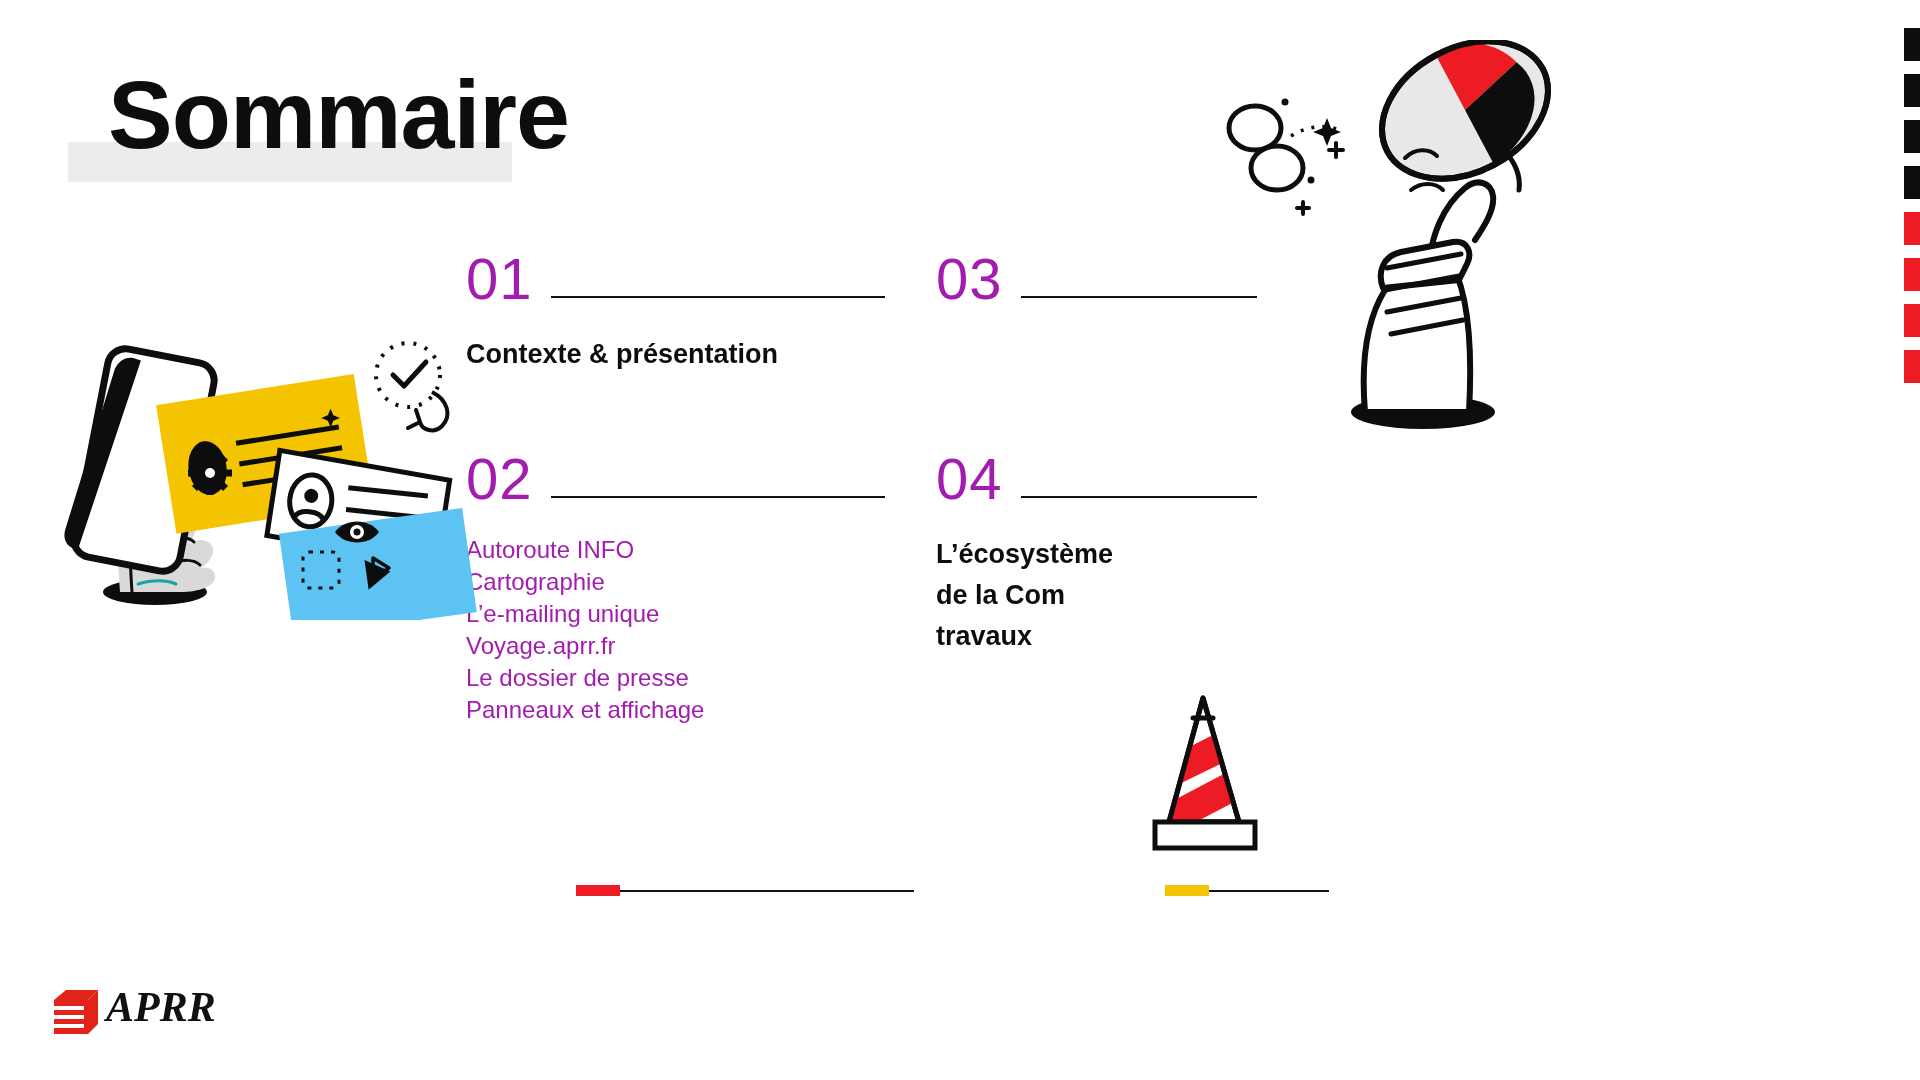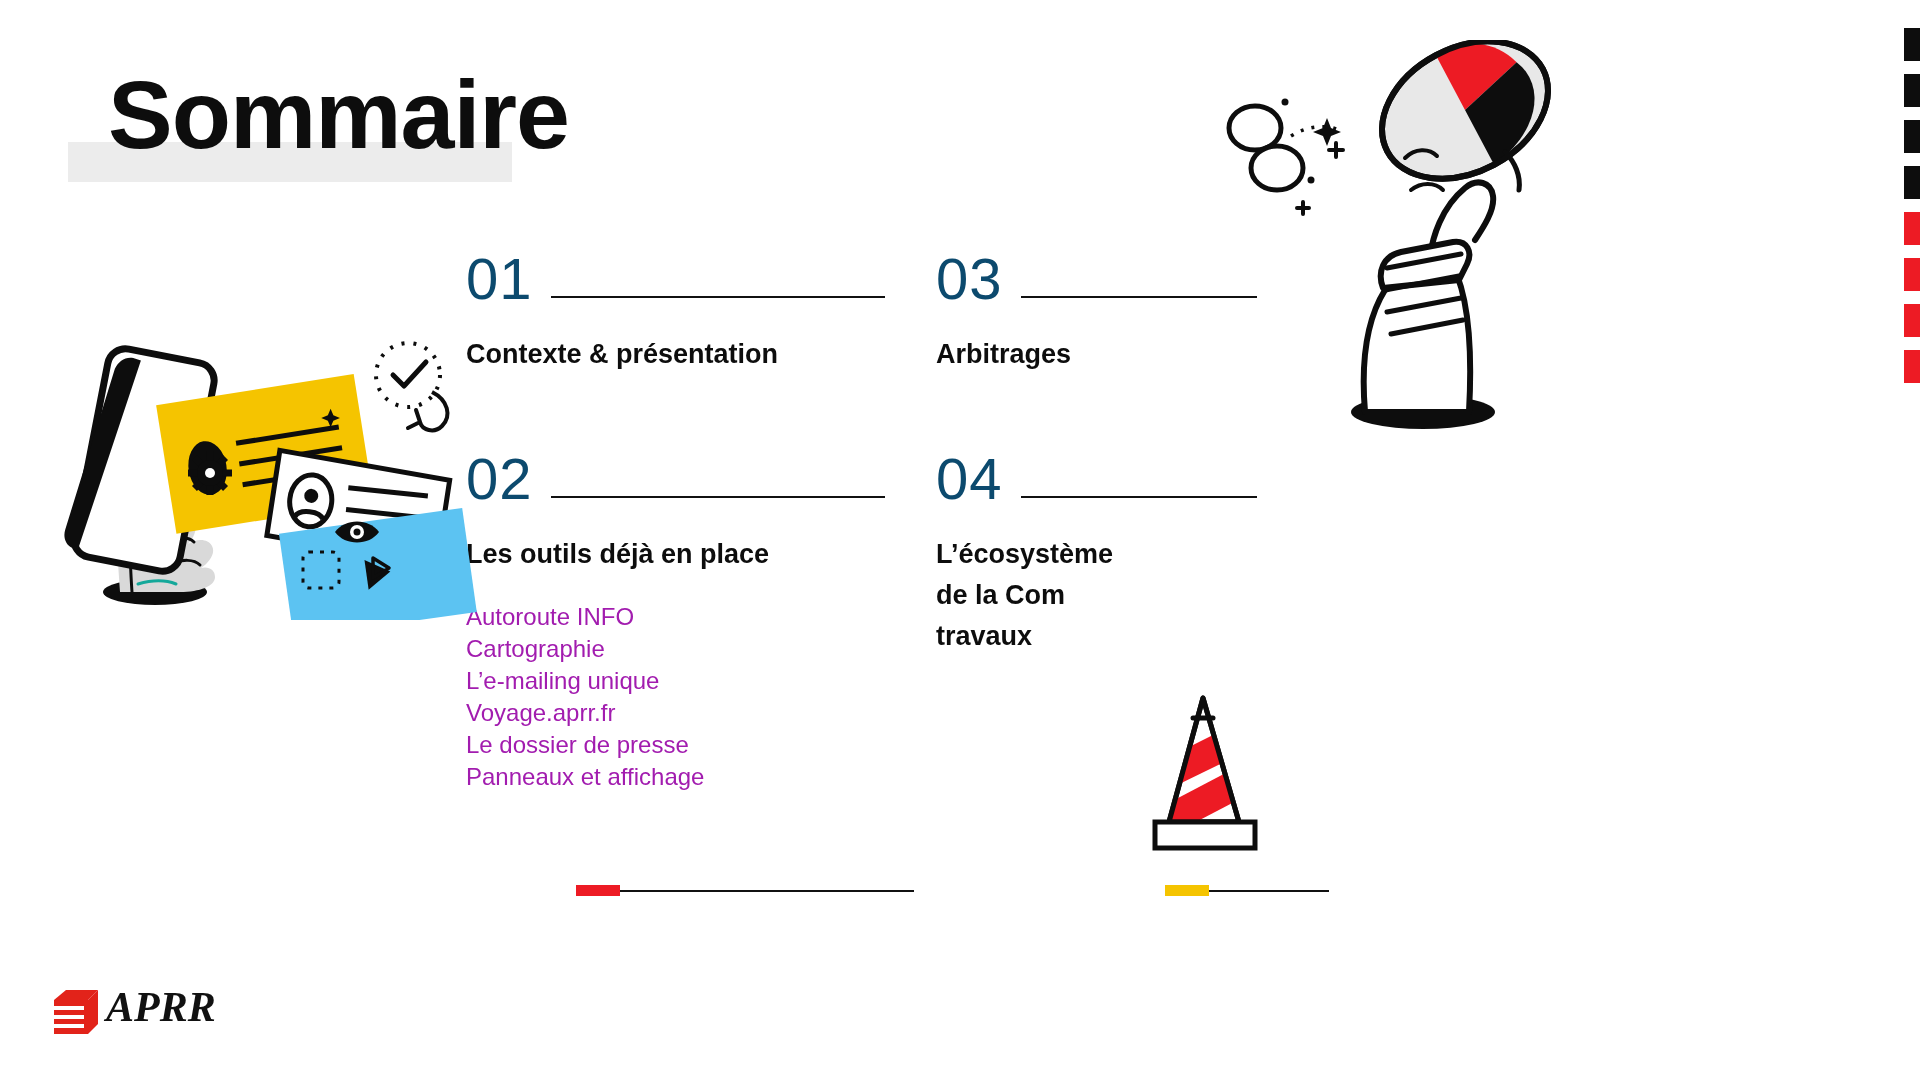--- a/index.html
+++ b/index.html
@@ -54,21 +54,21 @@
   }
   .sec-num-row {
     display: flex;
     align-items: flex-end;
     gap: 0px;
   }
   .sec-num {
     font-size: 58px;
     font-weight: 300;
     line-height: 58px;
-    color: #0c4a6e;
+    color: #a21caf;
     letter-spacing: 1px;
     font-family: "Liberation Sans", sans-serif;
   }
   .sec-rule {
     height: 0;
     border-top: 2.5px solid #111111;
     margin-left: 18px;
     margin-bottom: 10px;
   }
   .sec-title {
@@ -160,37 +160,35 @@
       <span class="sec-rule" style="width:334px;"></span>
     </div>
     <div class="sec-title">Contexte &amp; présentation</div>
   </div>
 
   <div class="section" id="sec-02" style="left:466px; top:450px; width:420px;">
     <div class="sec-num-row">
       <span class="sec-num">02</span>
       <span class="sec-rule" style="width:334px;"></span>
     </div>
-    <div class="sec-title">Les outils déjà en place</div>
     <ul class="sec-list" id="sec-02-list">
       <li>Autoroute INFO</li>
       <li>Cartographie</li>
       <li>L’e-mailing unique</li>
       <li>Voyage.aprr.fr</li>
       <li>Le dossier de presse</li>
       <li>Panneaux et affichage</li>
     </ul>
   </div>
 
   <div class="section" id="sec-03" style="left:936px; top:250px; width:330px;">
     <div class="sec-num-row">
       <span class="sec-num">03</span>
       <span class="sec-rule" style="width:236px;"></span>
     </div>
-    <div class="sec-title">Arbitrages</div>
   </div>
 
   <div class="section" id="sec-04" style="left:936px; top:450px; width:330px;">
     <div class="sec-num-row">
       <span class="sec-num">04</span>
       <span class="sec-rule" style="width:236px;"></span>
     </div>
     <div class="sec-title">L’écosystème
 de la Com
 travaux</div>

